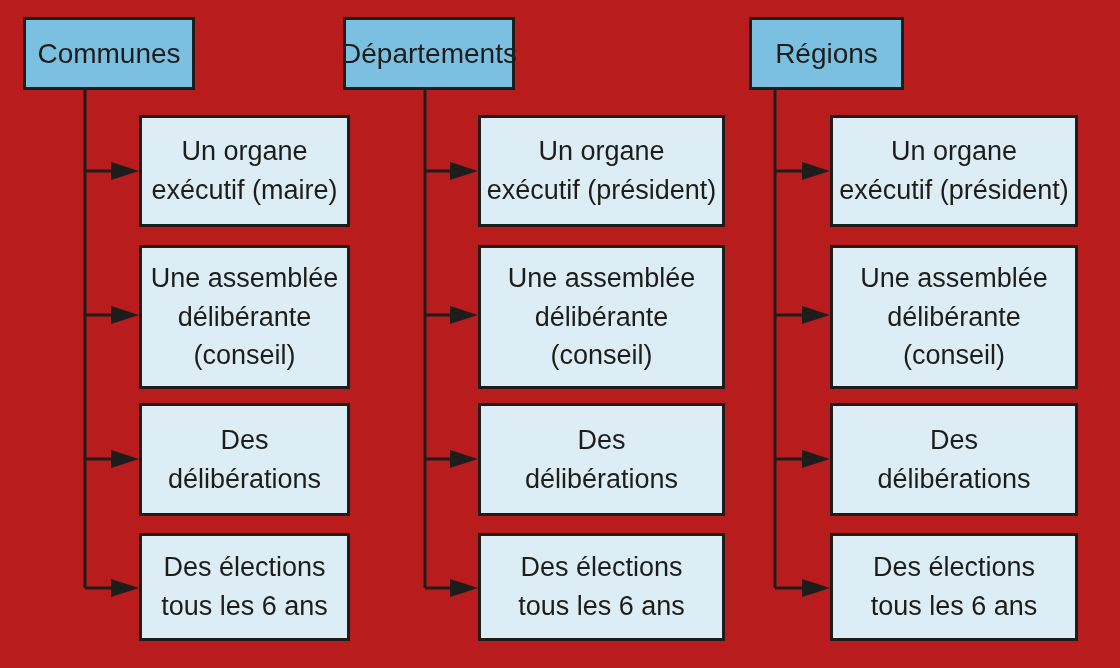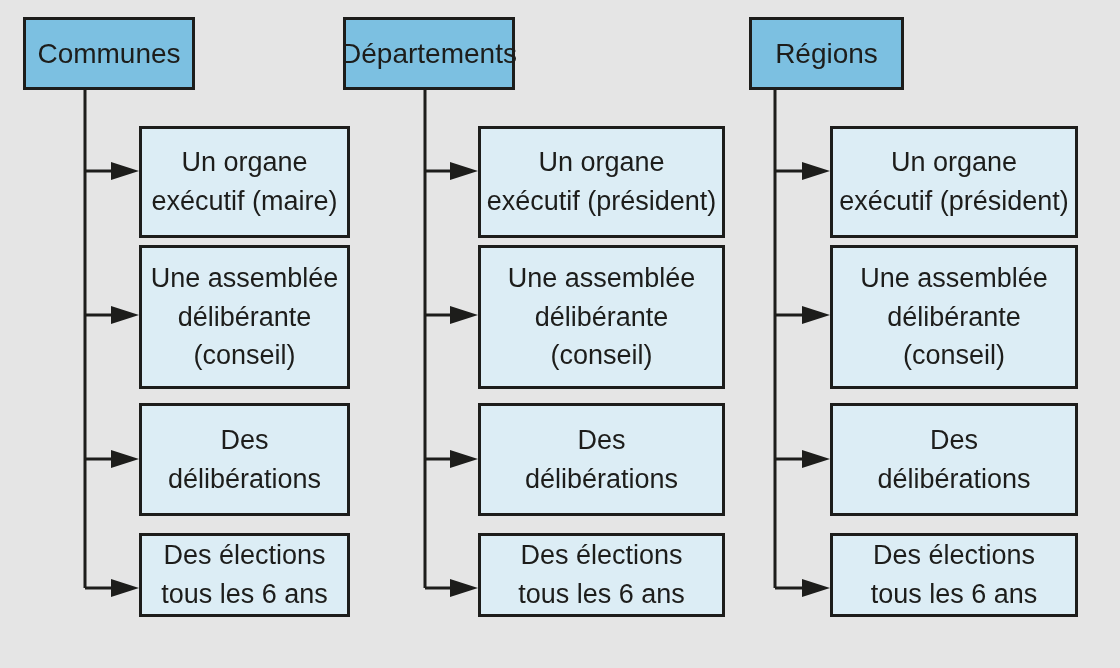--- a/index.html
+++ b/index.html
@@ -4,21 +4,21 @@
 <style>
   html, body {
     margin: 0;
     padding: 0;
     background: #ffffff;
   }
   #canvas {
     position: relative;
     width: 1120px;
     height: 668px;
-    background: #e5e5e5;
+    background: #b91c1c;
     font-family: "Liberation Sans", sans-serif;
     color: #1d1d1b;
     overflow: hidden;
   }
   .hdr {
     position: absolute;
     top: 17px;
     height: 73px;
     background: #7cc0e1;
     border: 3px solid #1d1d1b;
@@ -44,24 +44,24 @@
     padding: 0 4px;
   }
   
   .c0.hdr { left: 23px;  width: 172px; }
   .c1.hdr { left: 343px; width: 172px; }
   .c2.hdr { left: 749px; width: 155px; }
   .c0.box { left: 139px; width: 211px; }
   .c1.box { left: 478px; width: 247px; }
   .c2.box { left: 830px; width: 248px; }
   
-  .r0 { top: 126px; height: 112px; }
+  .r0 { top: 115px; height: 112px; }
   .r1 { top: 245px; height: 144px; }
   .r2 { top: 403px; height: 113px; }
-  .r3 { top: 533px; height: 84px; }
+  .r3 { top: 533px; height: 108px; }
   
   #connectors {
     position: absolute;
     left: 0; top: 0;
     width: 1120px;
     height: 668px;
   }
   #connectors line { stroke: #1d1d1b; stroke-width: 3; }
   #connectors polygon { fill: #1d1d1b; }
 </style>

